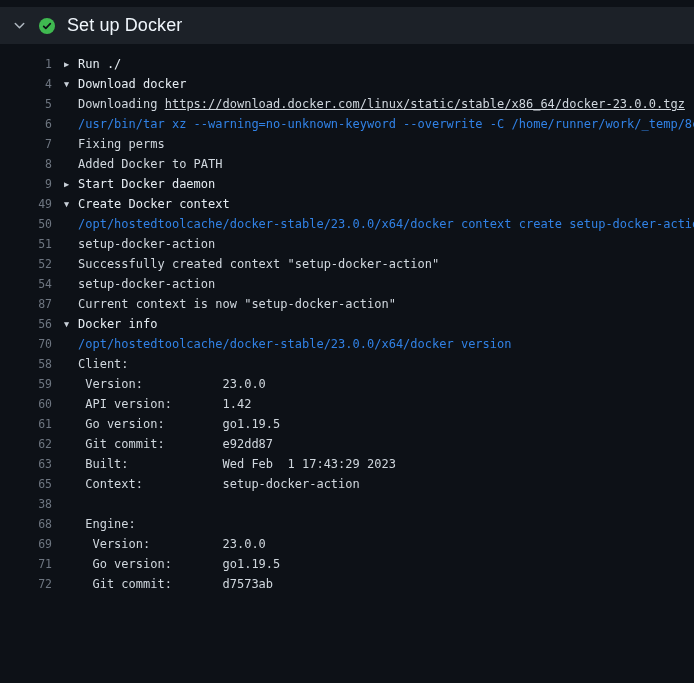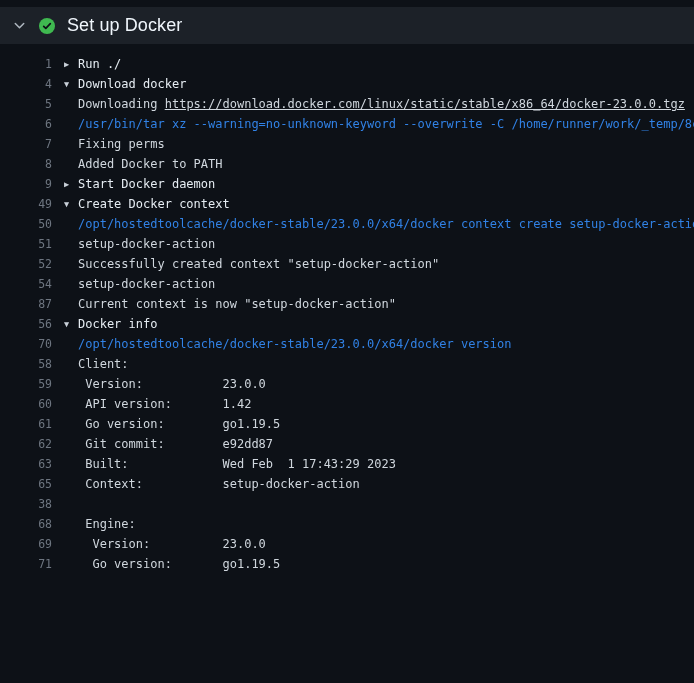--- a/index.html
+++ b/index.html
@@ -86,13 +86,14 @@
     <div class="log-line"><a class="ln">59</a><div class="lc"><span class="seg plain"> Version:           23.0.0</span></div></div>
     <div class="log-line"><a class="ln">60</a><div class="lc"><span class="seg plain"> API version:       1.42</span></div></div>
     <div class="log-line"><a class="ln">61</a><div class="lc"><span class="seg plain"> Go version:        go1.19.5</span></div></div>
     <div class="log-line"><a class="ln">62</a><div class="lc"><span class="seg plain"> Git commit:        e92dd87</span></div></div>
     <div class="log-line"><a class="ln">63</a><div class="lc"><span class="seg plain"> Built:             Wed Feb  1 17:43:29 2023</span></div></div>
     <div class="log-line"><a class="ln">65</a><div class="lc"><span class="seg plain"> Context:           setup-docker-action</span></div></div>
     <div class="log-line"><a class="ln">38</a><div class="lc"><span class="seg plain"></span></div></div>
     <div class="log-line"><a class="ln">68</a><div class="lc"><span class="seg plain"> Engine:</span></div></div>
     <div class="log-line"><a class="ln">69</a><div class="lc"><span class="seg plain">  Version:          23.0.0</span></div></div>
     <div class="log-line"><a class="ln">71</a><div class="lc"><span class="seg plain">  Go version:       go1.19.5</span></div></div>
+    <div class="log-line"><a class="ln">72</a><div class="lc"><span class="seg plain">  Git commit:       d7573ab</span></div></div>
   </div>
 
 </body></html>

